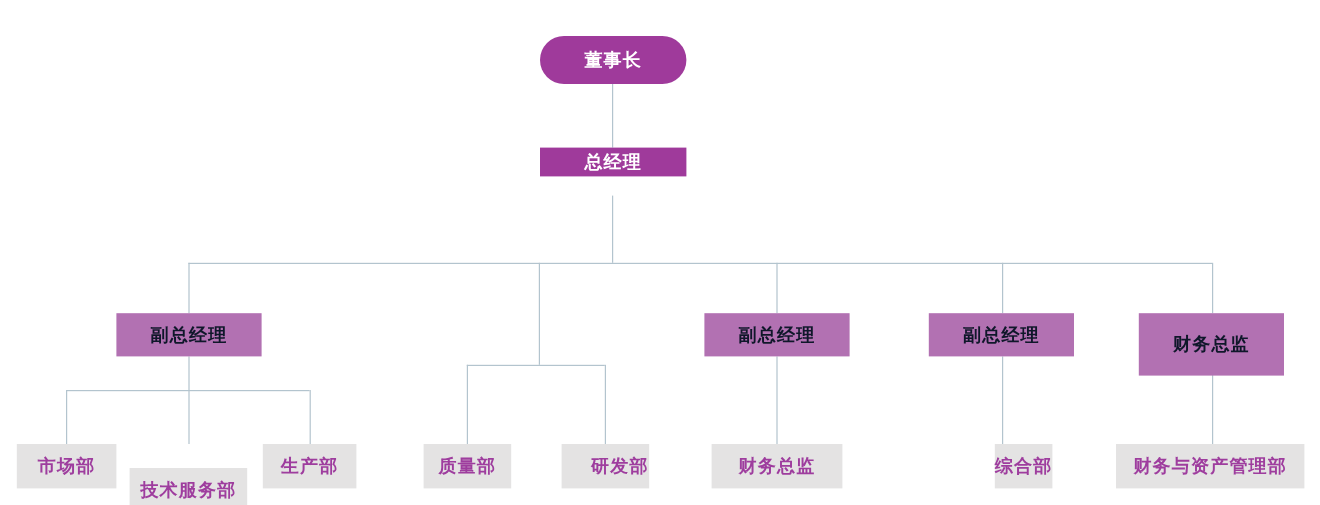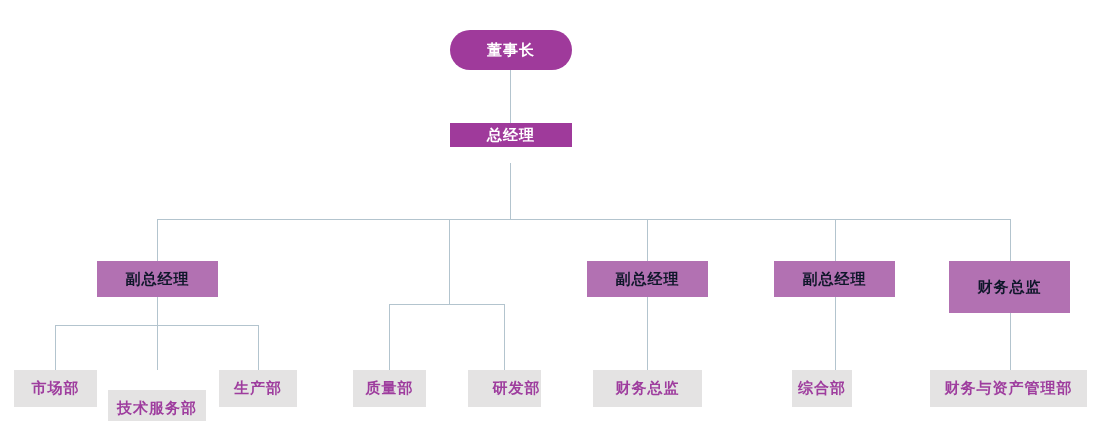--- a/index.html
+++ b/index.html
@@ -36,21 +36,21 @@
   .n-dgm1        { left: 97px;  top: 261px; width: 121px; height: 36px; }
   .n-dgm2        { left: 587px; top: 261px; width: 121px; height: 36px; }
   .n-dgm3        { left: 774px; top: 261px; width: 121px; height: 36px; }
   .n-cfo         { left: 949px; top: 261px; width: 121px; height: 52px; }
   .n-marketing   { left: 14px;  top: 370px; width: 83px;  height: 37px; }
   .n-techservice { left: 108px; top: 370px; width: 98px;  height: 37px; margin-top: 20px; }
   .n-production  { left: 219px; top: 370px; width: 78px;  height: 37px; }
   .n-quality     { left: 353px; top: 370px; width: 73px;  height: 37px; }
   .n-rnd         { left: 468px; top: 370px; width: 73px;  height: 37px; padding-left: 24px; }
   .n-animallab   { left: 593px; top: 370px; width: 109px; height: 37px; }
-  .n-general     { left: 792px; top: 370px; width: 60px;  height: 37px; }
+  .n-general     { left: 829px; top: 370px; width: 48px;  height: 37px; }
   .n-finance     { left: 930px; top: 370px; width: 157px; height: 37px; }
 
   
   .l-chair-gm   { left: 510px; top: 70px;  height: 53px; }
   .l-gm-trunk   { left: 510px; top: 163px; height: 56px; }
   .l-main-h     { left: 157px; top: 219px; width: 853px; }
   .l-drop-dgm1  { left: 157px;  top: 219px; height: 42px; }
   .l-drop-mid   { left: 449px;  top: 219px; height: 85px; }
   .l-drop-dgm2  { left: 647px;  top: 219px; height: 42px; }
   .l-drop-dgm3  { left: 835px;  top: 219px; height: 42px; }

